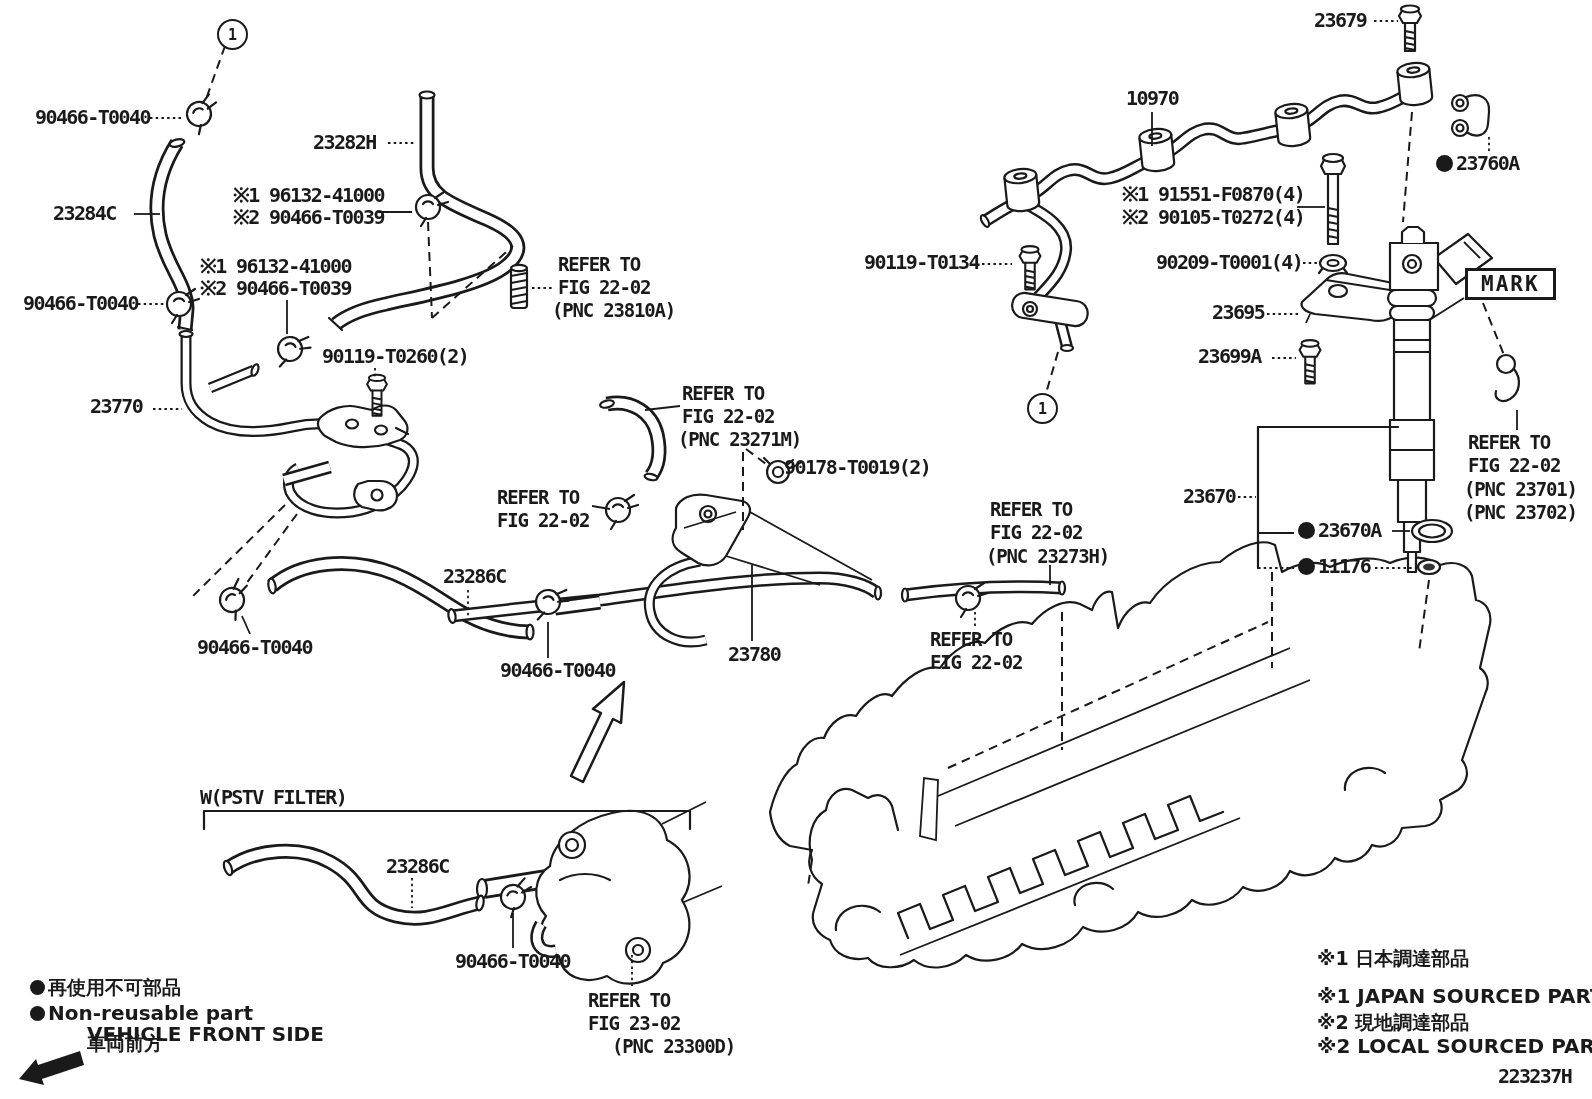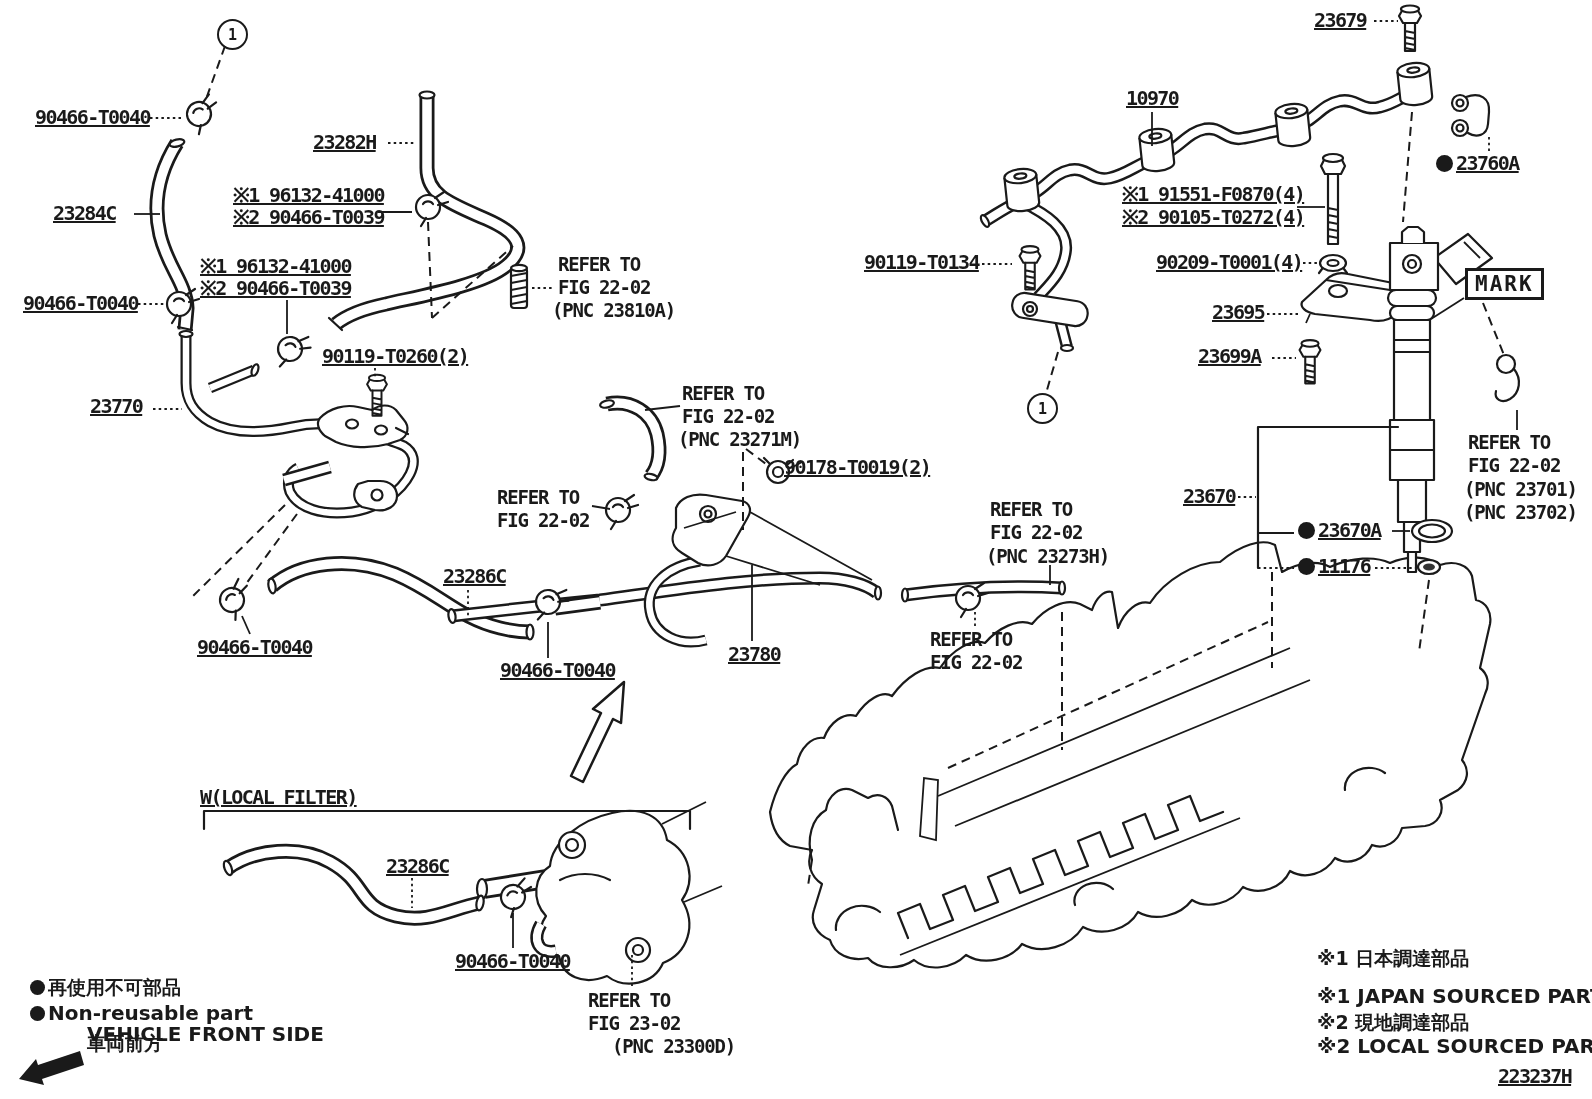--- a/index.html
+++ b/index.html
@@ -1,30 +1,30 @@
 <!DOCTYPE html>
 <html><head>
 <meta charset="utf-8">
 <style>
   html,body{margin:0;padding:0;background:#fff;}
   #stage{position:relative;width:1592px;height:1099px;background:#fff;overflow:hidden;
          font-family:"DejaVu Sans Mono","DejaVu Sans",monospace;color:#1a1a1a;}
   #art{position:absolute;left:0;top:0;}
   .pn{position:absolute;font:bold 20px "DejaVu Sans Mono",monospace;letter-spacing:-1.6px;
-      white-space:nowrap;line-height:20px;text-decoration:underline;}
+      white-space:nowrap;line-height:20px;}
   .ref{position:absolute;font:bold 19px "DejaVu Sans Mono",monospace;letter-spacing:-1.2px;
       white-space:nowrap;line-height:19px;}
   .cjk{position:absolute;font:bold 19px "DejaVu Sans",sans-serif;white-space:nowrap;line-height:20px;}
   .san{position:absolute;font:bold 20px "DejaVu Sans",sans-serif;white-space:nowrap;line-height:21px;}
   .comp{position:absolute;display:flex;align-items:center;gap:3px;}
   .ndot{display:inline-block;width:17px;height:17px;border-radius:50%;background:#1a1a1a;flex:0 0 auto;}
   .ndot.sm{width:15px;height:15px;}
   .circ{position:absolute;width:27px;height:27px;border:2.5px solid #1a1a1a;border-radius:50%;
         font:bold 15px "DejaVu Sans Mono",monospace;display:flex;align-items:center;justify-content:center;}
-  .markbox{position:absolute;border:3px solid #1a1a1a;padding:1px 7px;
+  .markbox{position:absolute;border:3px solid #1a1a1a;padding:1px 13px;
         font:bold 21px "DejaVu Sans Mono",monospace;letter-spacing:2px;background:#fff;}
   
   .k{stroke:#1a1a1a;fill:none;stroke-width:2.2;stroke-linecap:round;stroke-linejoin:round;}
   .kf{stroke:#1a1a1a;fill:#fff;stroke-width:2.2;stroke-linejoin:round;}
   .thin{stroke:#1a1a1a;fill:none;stroke-width:1.8;}
   .dot{stroke:#1a1a1a;fill:none;stroke-width:1.8;stroke-dasharray:2.5 3.2;}
   .dsh{stroke:#1a1a1a;fill:none;stroke-width:2;stroke-dasharray:9 6;}
   .to15{stroke:#1a1a1a;stroke-width:15;fill:none;stroke-linecap:butt;stroke-linejoin:round;}
   .ti15{stroke:#fff;stroke-width:9.5;fill:none;stroke-linecap:butt;stroke-linejoin:round;}
   .to13{stroke:#1a1a1a;stroke-width:13;fill:none;stroke-linecap:butt;stroke-linejoin:round;}
@@ -406,21 +406,21 @@
 
   <div class="comp" style="left:1298px;top:520px">
     <span class="ndot"></span>
     <span class="pn" style="position:static">23670A</span>
   </div>
   <div class="comp" style="left:1298px;top:556px">
     <span class="ndot"></span>
     <span class="pn" style="position:static">11176</span>
   </div>
 
-  <div class="pn" style="left:200px;top:787px">W(LOCAL FILTER)</div>
+  <div class="pn" style="left:200px;top:787px">W(PSTV FILTER)</div>
   <div class="pn" style="left:386px;top:856px">23286C</div>
   <div class="pn" style="left:455px;top:951px">90466-T0040</div>
 
   <div class="ref" style="left:588px;top:991px">REFER TO</div>
   <div class="ref" style="left:588px;top:1014px">FIG 23-02</div>
   <div class="ref" style="left:612px;top:1037px">(PNC 23300D)</div>
 
   <div class="comp" style="left:30px;top:977px">
     <span class="ndot sm"></span>
     <span class="cjk" style="position:static">再使用不可部品</span>

